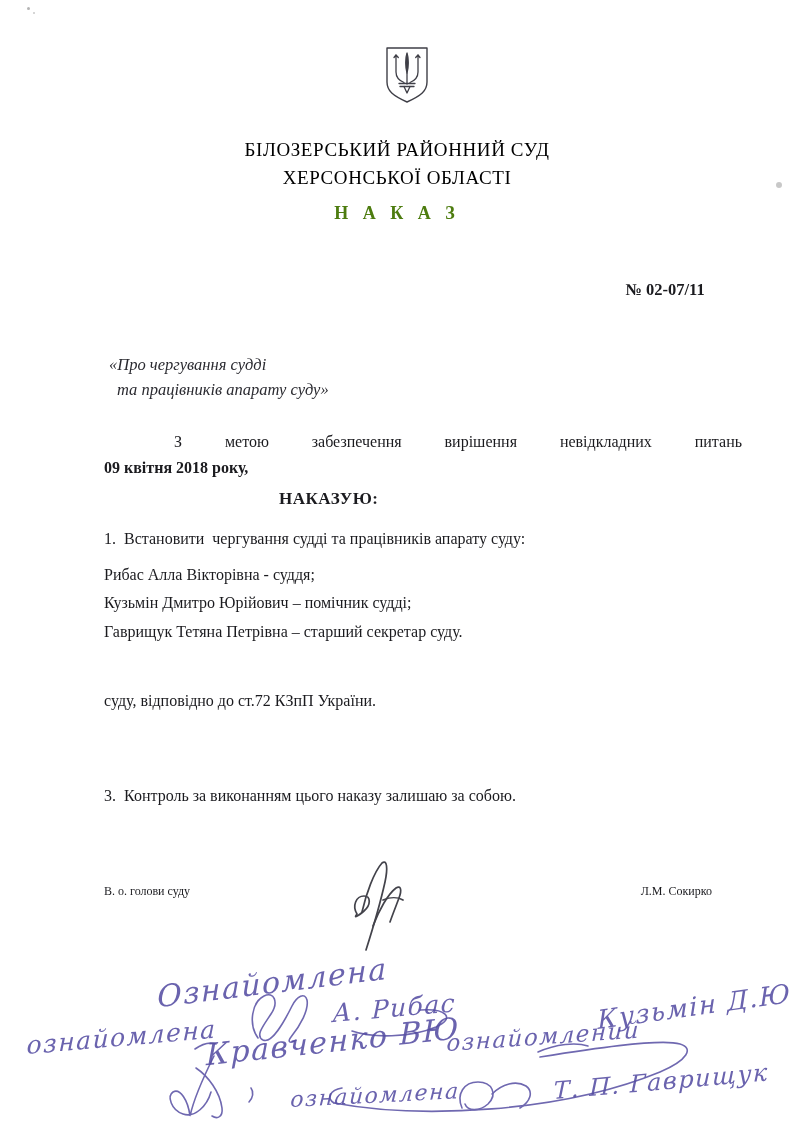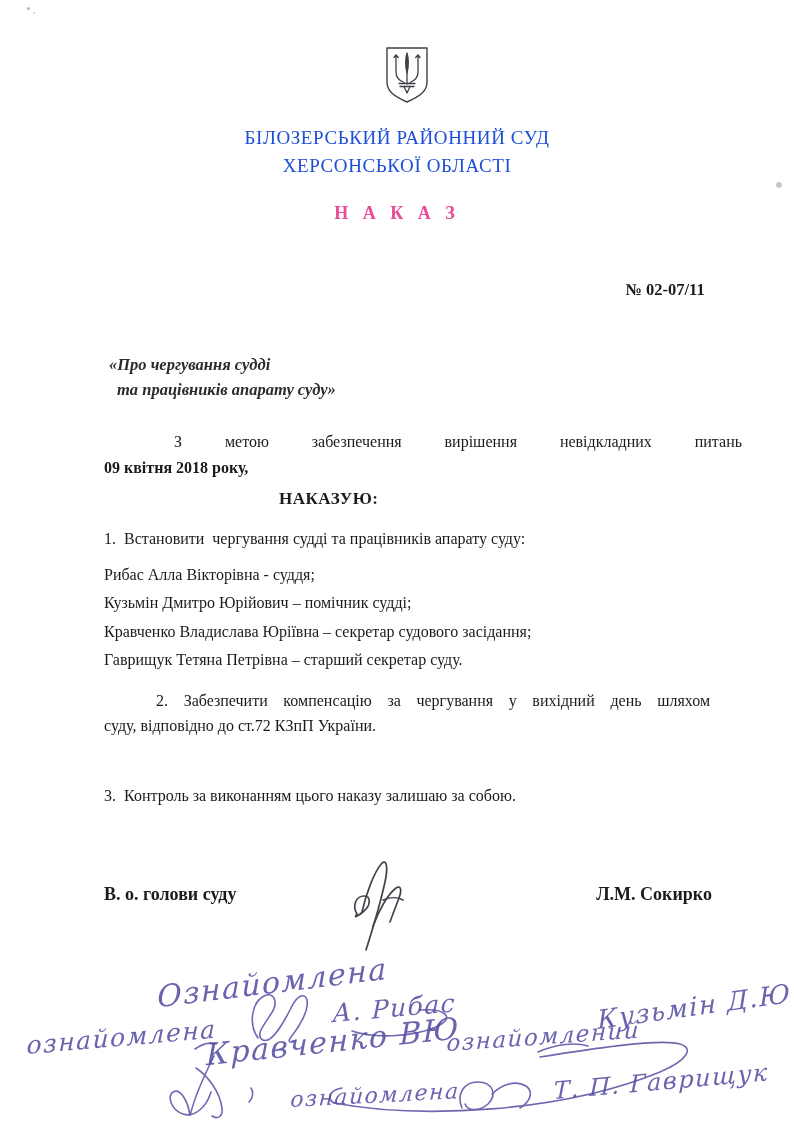--- a/index.html
+++ b/index.html
@@ -15,28 +15,28 @@
   .abs{position:absolute;}
   .center{left:0;width:100%;text-align:center;}
   .b{font-weight:bold;}
   .doc-line{font-size:16px;white-space:pre-wrap;line-height:1.3;}
   .just{
     text-align:justify;
     text-align-last:justify;
     margin-left:32px;
     -moz-text-align-last:justify;
   }
-  .court-line{font-size:19px;letter-spacing:.6px;color:#1d4ed8;}
-  .nakaz{font-size:18px;font-weight:bold;letter-spacing:5px;color:#ec4899;}
+  .court-line{font-size:19px;letter-spacing:.6px;color:#000000;margin-top:12px;}
+  .nakaz{font-size:18px;font-weight:bold;letter-spacing:5px;color:#4d7c0f;}
   .meta-line{font-size:16.5px;font-weight:bold;}
-  .subject-line{font-size:16.5px;font-weight:bold;font-style:italic;color:#2a2a30;}
+  .subject-line{font-size:16.5px;font-weight:normal;font-style:italic;color:#2a2a30;}
   .order-heading{font-size:17px;font-weight:bold;letter-spacing:.5px;}
   .duty-list .doc-line{line-height:28.4px;}
   .p2 .doc-line{line-height:25.3px;}
-  .sig-title{font-size:18px;font-weight:bold;}
+  .sig-title{font-size:12px;font-weight:normal;}
   .hw{
     position:absolute;
     font-family:"DejaVu Serif",serif;
     font-style:italic;
     color:#564ea3;
     opacity:.88;
     white-space:nowrap;
     transform-origin:left top;
     letter-spacing:1.5px;
   }
@@ -77,26 +77,24 @@
   <div class="abs doc-line just" style="left:104px;top:432px;width:606px;box-sizing:border-box;padding-left:38px;">З метою забезпечення вирішення невідкладних питань</div>
   <div class="abs doc-line b" style="left:104px;top:458px;">09 квітня 2018 року,</div>
 
   <div class="abs order-heading" style="left:279px;top:489px;">НАКАЗУЮ:</div>
 
   <div class="abs doc-line" style="left:104px;top:529px;">1.  Встановити  чергування судді та працівників апарату суду:</div>
 
   <div class="abs duty-list" style="left:104px;top:561px;">
     <div class="doc-line">Рибас Алла Вікторівна - суддя;</div>
     <div class="doc-line">Кузьмін Дмитро Юрійович – помічник судді;</div>
-    <div class="doc-line">Кравченко Владислава Юріївна – секретар судового засідання;</div>
     <div class="doc-line">Гаврищук Тетяна Петрівна – старший секретар суду.</div>
   </div>
 
   <div class="abs p2" style="left:104px;top:688px;width:606px;">
-    <div class="doc-line just" style="box-sizing:border-box;padding-left:20px;">2. Забезпечити компенсацію за чергування у вихідний день шляхом</div>
     <div class="doc-line">суду, відповідно до ст.72 КЗпП України.</div>
   </div>
 
   <div class="abs doc-line" style="left:104px;top:786px;">3.  Контроль за виконанням цього наказу залишаю за собою.</div>
 
   <div class="abs sig-title" style="left:104px;top:884px;">В. о. голови суду</div>
   <div class="abs sig-title" style="left:560px;top:884px;width:152px;text-align:right;">Л.М. Сокирко</div>
 
   <svg class="overlay" width="794" height="1122" viewBox="0 0 1122">
     <g viewBox="0 0 794 1122"></g>

